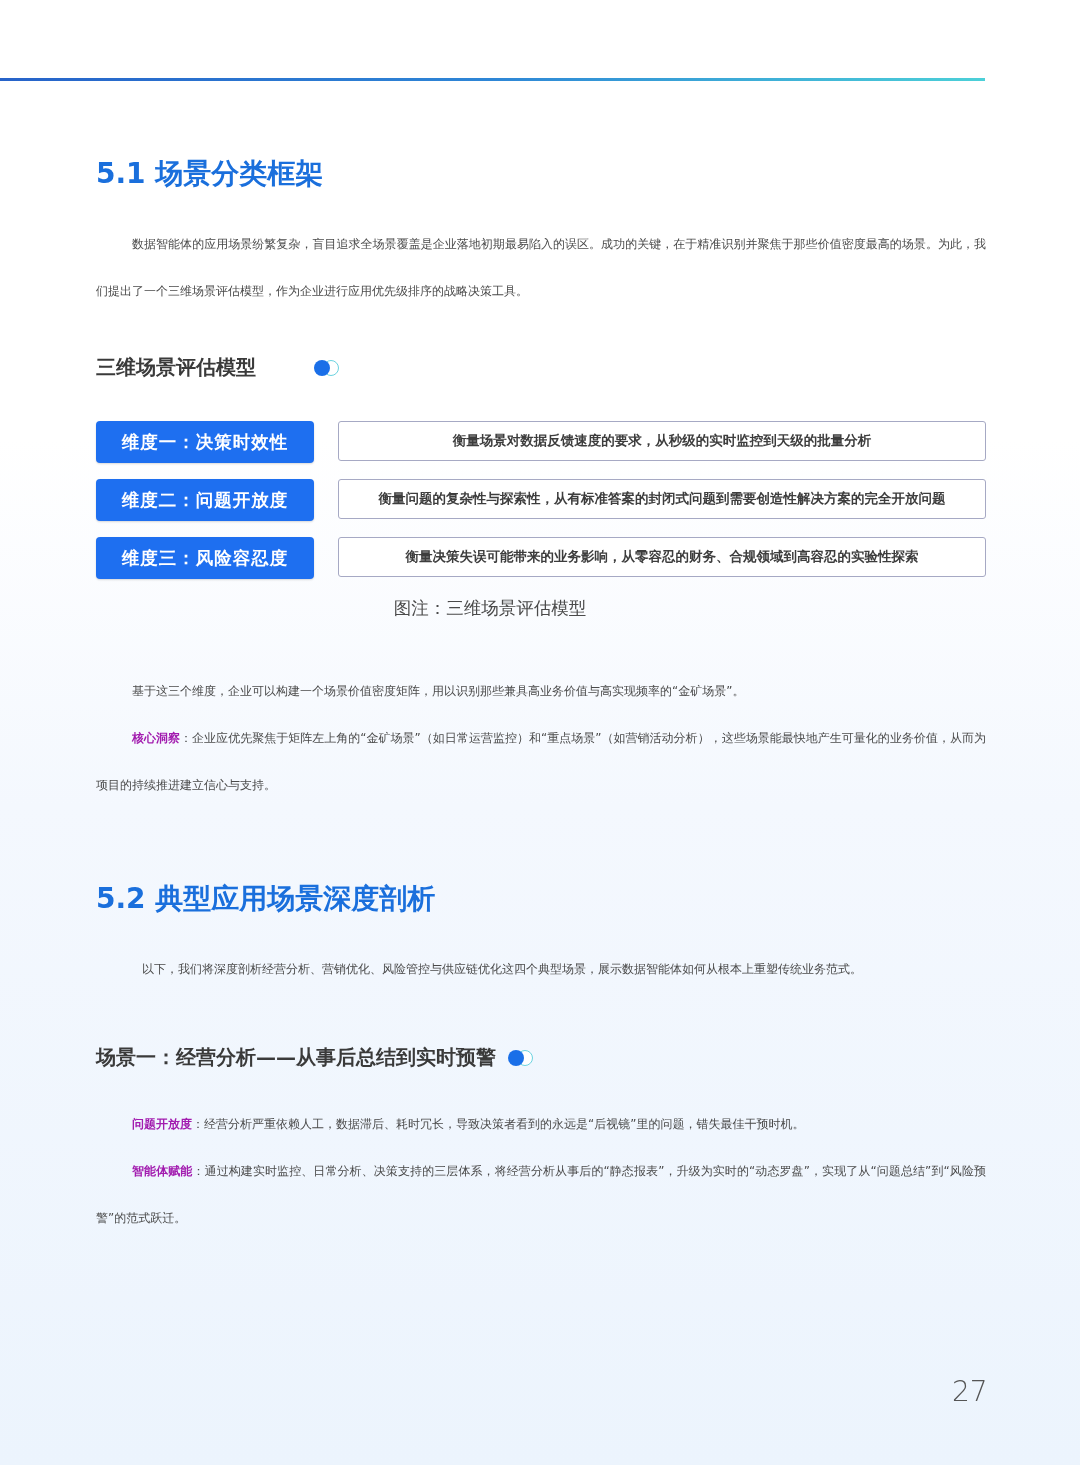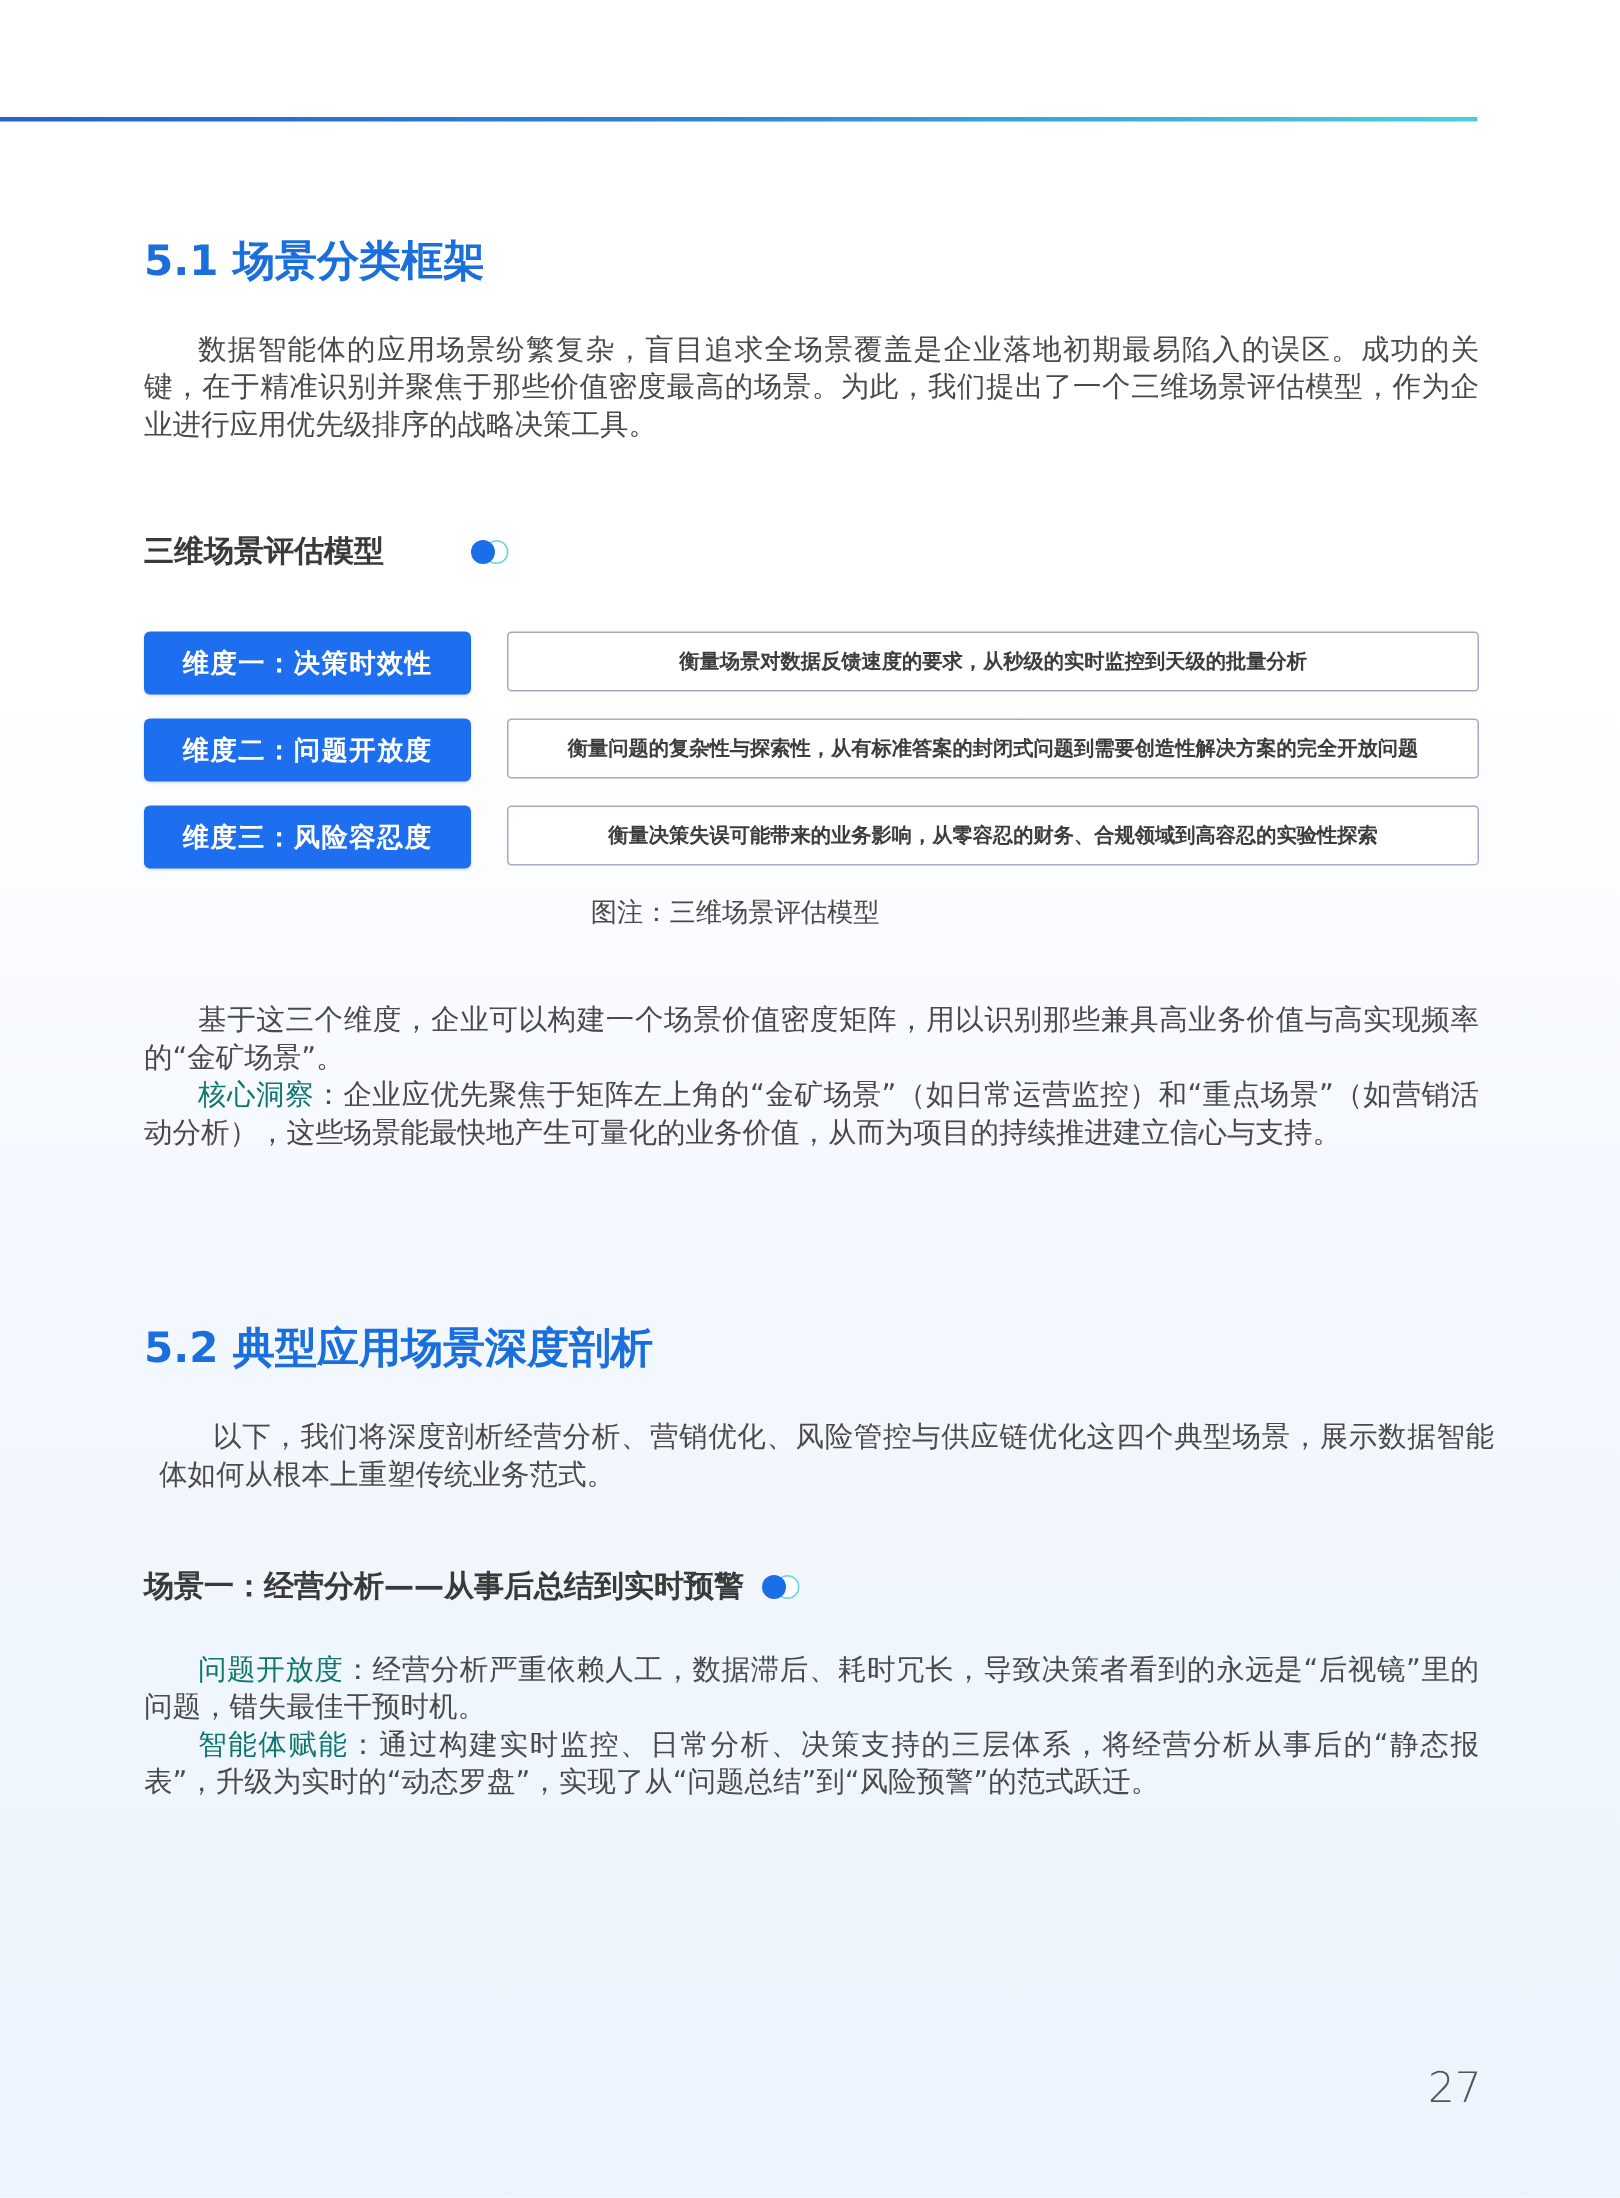--- a/index.html
+++ b/index.html
@@ -11,25 +11,25 @@
   }
   .top-rule {
     position:absolute; left:0; top:78px; width:985px; height:3px;
     background: linear-gradient(90deg, #2763c9 0%, #2e86d6 50%, #4cd0d8 100%);
   }
   .h2 {
     position:absolute; left:96px; font-size:28px; font-weight:bold;
     color:#1a6fdc; letter-spacing:0px;
   }
   .para {
-    position:absolute; left:96px; width:890px; font-size:19px;
-    line-height:25px; color:#4a4a4a; text-align:justify;
+    position:absolute; left:96px; width:890px; font-size:12px;
+    line-height:47px; color:#4a4a4a; text-align:justify;
   }
   .para p { margin:0; text-indent:36px; }
-  .para b { color:#0f766e; font-weight:normal; }
+  .para b { color:#a21caf; font-weight:bold; }
   .h3 {
     position:absolute; left:96px; font-size:20px; font-weight:bold; color:#3a3a3a;
     display:flex; align-items:center;
   }
   .dots { position:relative; width:30px; height:18px; margin-left:12px; display:inline-block; }
   .dots .d1 { position:absolute; left:0; top:1px; width:16px; height:16px; border-radius:50%; background:#1a6fe8; z-index:2; }
   .dots .d2 { position:absolute; left:9px; top:1px; width:14px; height:14px; border-radius:50%; border:1.5px solid #6cd3e0; background:#fff; z-index:1; }
   .dim-row { position:absolute; left:96px; width:890px; height:42px; display:flex; }
   .dim-label {
     width:218px; height:42px; border-radius:4px; background:#1e6ff0;

